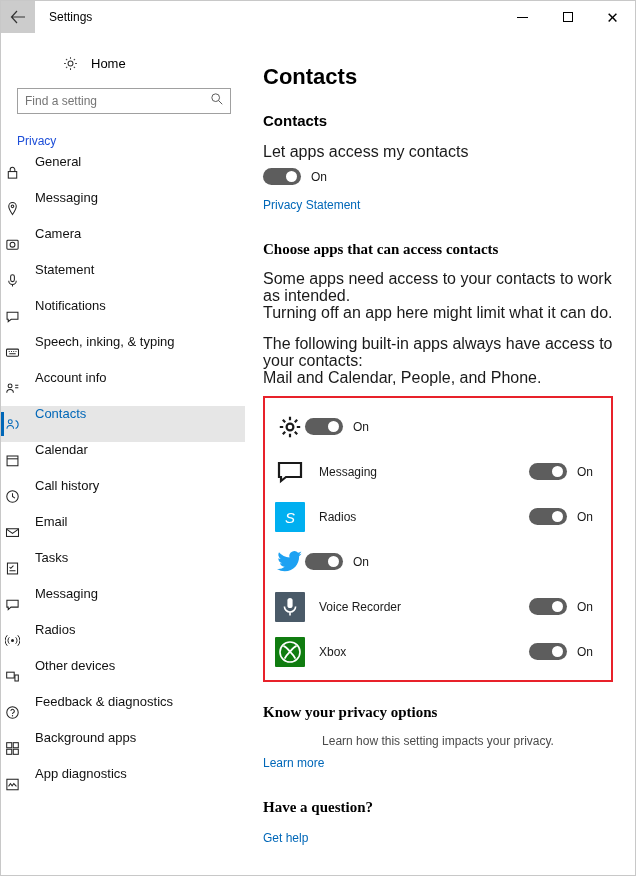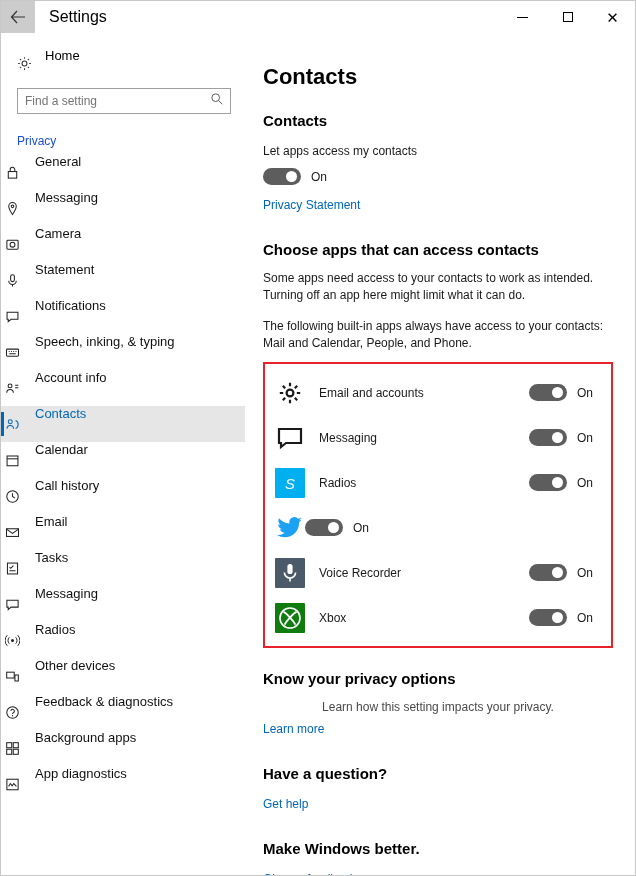--- a/index.html
+++ b/index.html
@@ -33,21 +33,21 @@
     width: 34px;
     height: 32px;
     background: #cccccc;
     display: flex;
     align-items: center;
     justify-content: center;
     color: #333;
   }
   .back-btn svg { display: block; }
   .title-text {
-    font-size: 16px;
+    font-size: 12px;
     color: #000;
     margin-left: 14px;
   }
   .win-controls {
     position: absolute;
     right: 0;
     top: 0;
     display: flex;
     height: 32px;
   }
@@ -71,24 +71,26 @@
   }
   .sidebar {
     width: 244px;
     flex: 0 0 244px;
     padding-top: 14px;
     background: #ffffff;
     box-sizing: border-box;
   }
   .nav-home {
     display: flex;
+    align-items: center;
     height: 30px;
     padding-left: 16px;
     font-size: 13px;
     color: #000;
+    margin-left: 46px;
   }
   .nav-home .ico { width: 28px; display: flex; align-items: center; color: #333; }
   .search-wrap {
     margin: 10px 14px 0 16px;
     position: relative;
   }
   .search-input {
     width: 100%;
     box-sizing: border-box;
     height: 26px;
@@ -155,23 +157,24 @@
     font-size: 15px;
     font-weight: 600;
     color: #000;
     margin: 0 0 14px 0;
   }
   h2.section-head {
     font-size: 15px;
     font-weight: 600;
     color: #000;
     margin: 0 0 12px 0;
+    font-family: Liberation Serif, serif;
   }
   .body-text {
-    font-size: 12px;
+    font-size: 16px;
     color: #1a1a1a;
     line-height: 17px;
     margin: 0;
   }
   .muted-text {
     font-size: 12px;
     color: #4a4a4a;
     line-height: 17px;
     margin: 0;
     text-align: center;
@@ -516,21 +519,20 @@
       
       <div class="applist">
 
         <div class="app-row">
           <div class="app-tile" style="background:#ffffff">
             <svg width="24" height="24" viewBox="0 0 24 24">
               <circle cx="12" cy="12" r="3.4" fill="none" stroke="#1a1a1a" stroke-width="2.2"></circle>
               <path d="M12 1.8v3.4M12 18.8v3.4M1.8 12h3.4M18.8 12h3.4M4.8 4.8l2.4 2.4M16.8 16.8l2.4 2.4M19.2 4.8l-2.4 2.4M7.2 16.8l-2.4 2.4" stroke="#1a1a1a" stroke-width="2.2"></path>
             </svg>
           </div>
-          <div class="app-name">Email and accounts</div>
           <div class="toggle">
               <span class="knob"></span>
             </div>
           <div class="app-toggle-label">On</div>
         </div>
 
         <div class="app-row">
           <div class="app-tile" style="background:#ffffff">
             <svg width="26" height="24" viewBox="0 0 26 24">
               <path d="M2 3h22v14H9l-5 4v-4H2z" fill="none" stroke="#1a1a1a" stroke-width="2.2"></path>

